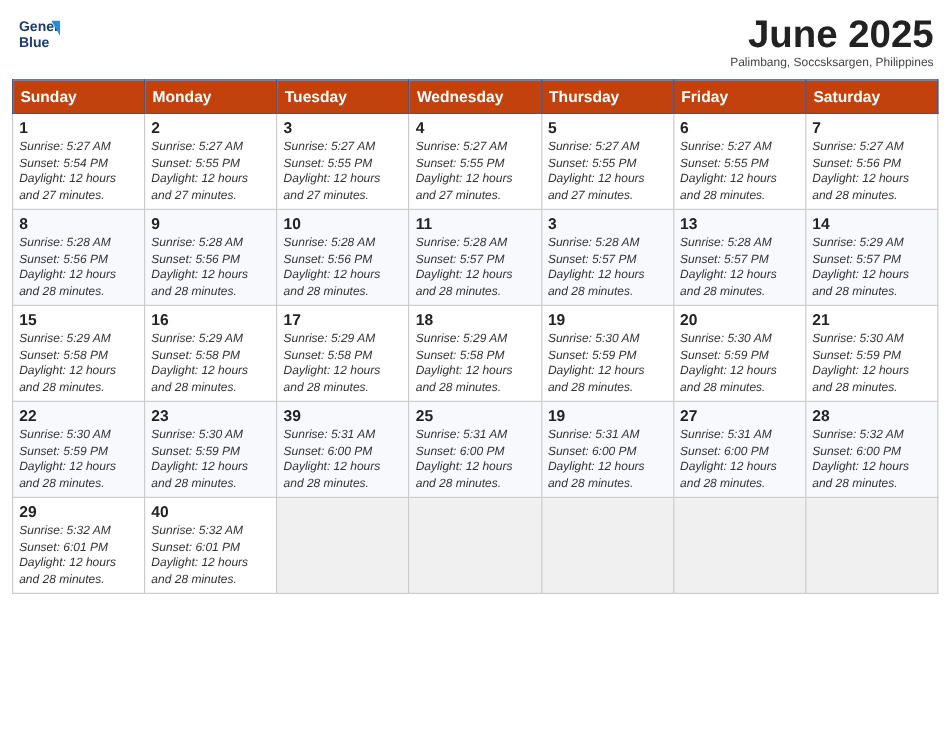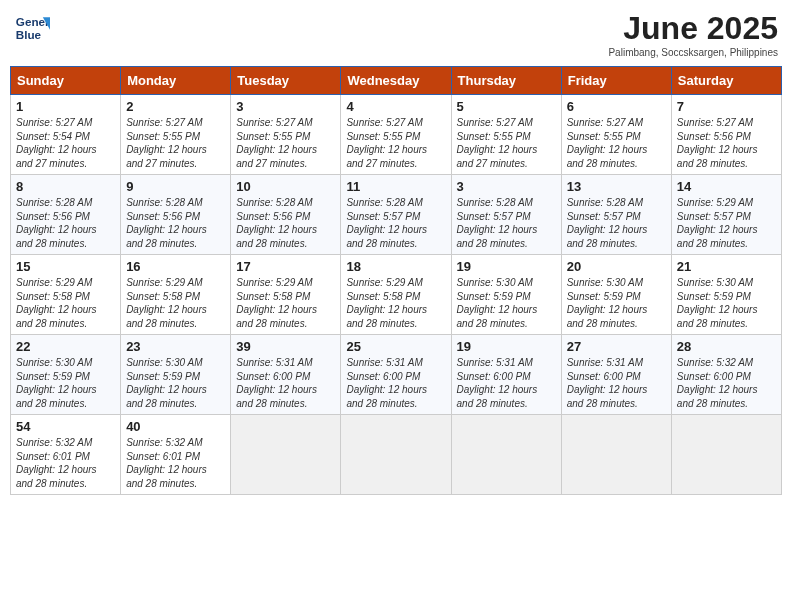--- a/index.html
+++ b/index.html
@@ -367,21 +367,21 @@
         <div class="day-info">
           Sunrise: 5:32 AM<br>
           Sunset: 6:00 PM<br>
           Daylight: 12 hours
  and 28 minutes.
         </div>
       </td>
       </tr>
       <tr>
         <td>
-        <span class="day-num">54</span>
+        <span class="day-num">29</span>
         <div class="day-info">
           Sunrise: 5:32 AM<br>
           Sunset: 6:01 PM<br>
           Daylight: 12 hours
  and 28 minutes.
         </div>
       </td>
         <td>
         <span class="day-num">40</span>
         <div class="day-info">

